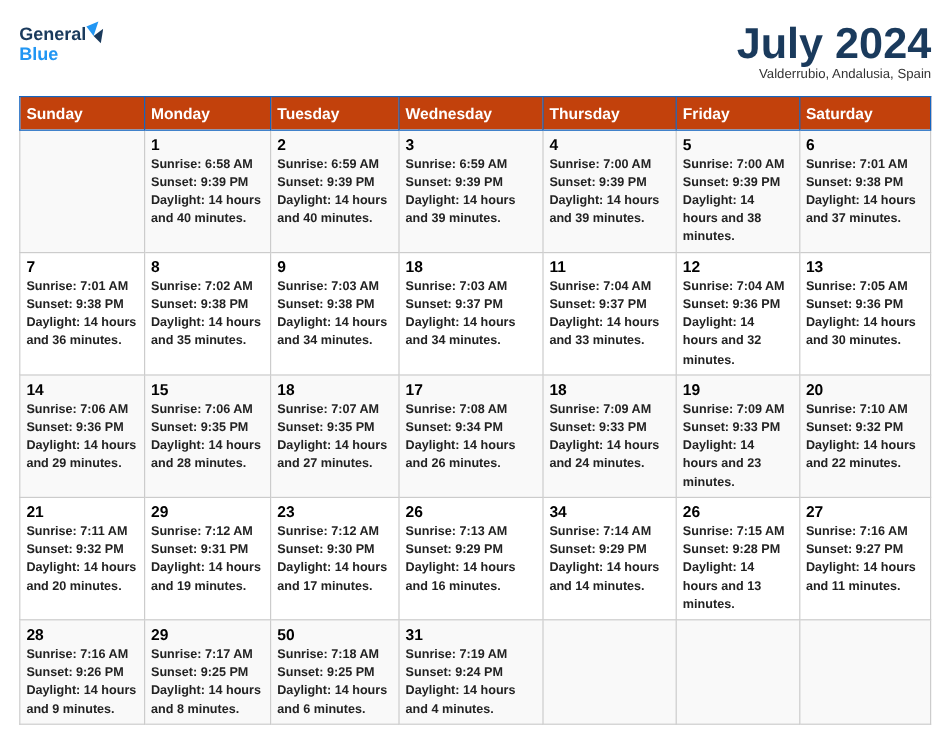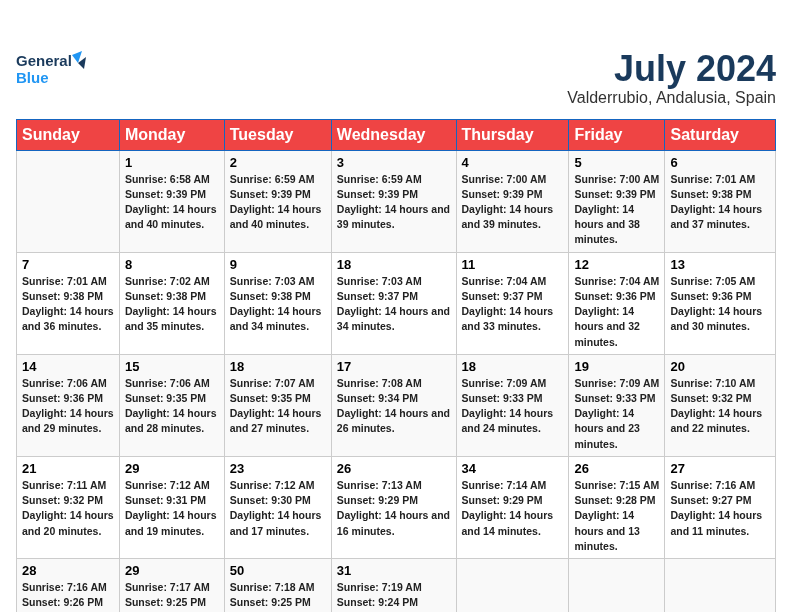--- a/index.html
+++ b/index.html
@@ -8,46 +8,45 @@
       background: #fff;
       width: 792px;
       min-height: 612px;
       padding: 16px;
     }
     .header-section {
       display: flex;
       justify-content: space-between;
       align-items: flex-start;
       margin-bottom: 12px;
-      margin-top: 33px;
     }
     .title-block {
       text-align: right;
     }
     .main-title {
       font-size: 36px;
       font-weight: bold;
       color: #1a3a5c;
       line-height: 1.1;
     }
     .subtitle {
-      font-size: 16px;
+      font-size: 11px;
       color: #333;
     }
     table {
       width: 100%;
       border-collapse: collapse;
       font-size: 11px;
     }
     thead tr th {
-      background-color: #ef4444;
+      background-color: #c2410c;
       color: #fff;
       text-align: left;
       padding: 6px 5px;
-      font-size: 16px;
+      font-size: 13px;
       border: 1px solid #1565C0;
       margin-left: 20px;
     }
     tbody tr td {
       border: 1px solid #ccc;
       vertical-align: top;
       padding: 4px 5px;
       min-height: 80px;
       background: #fff;
     }

